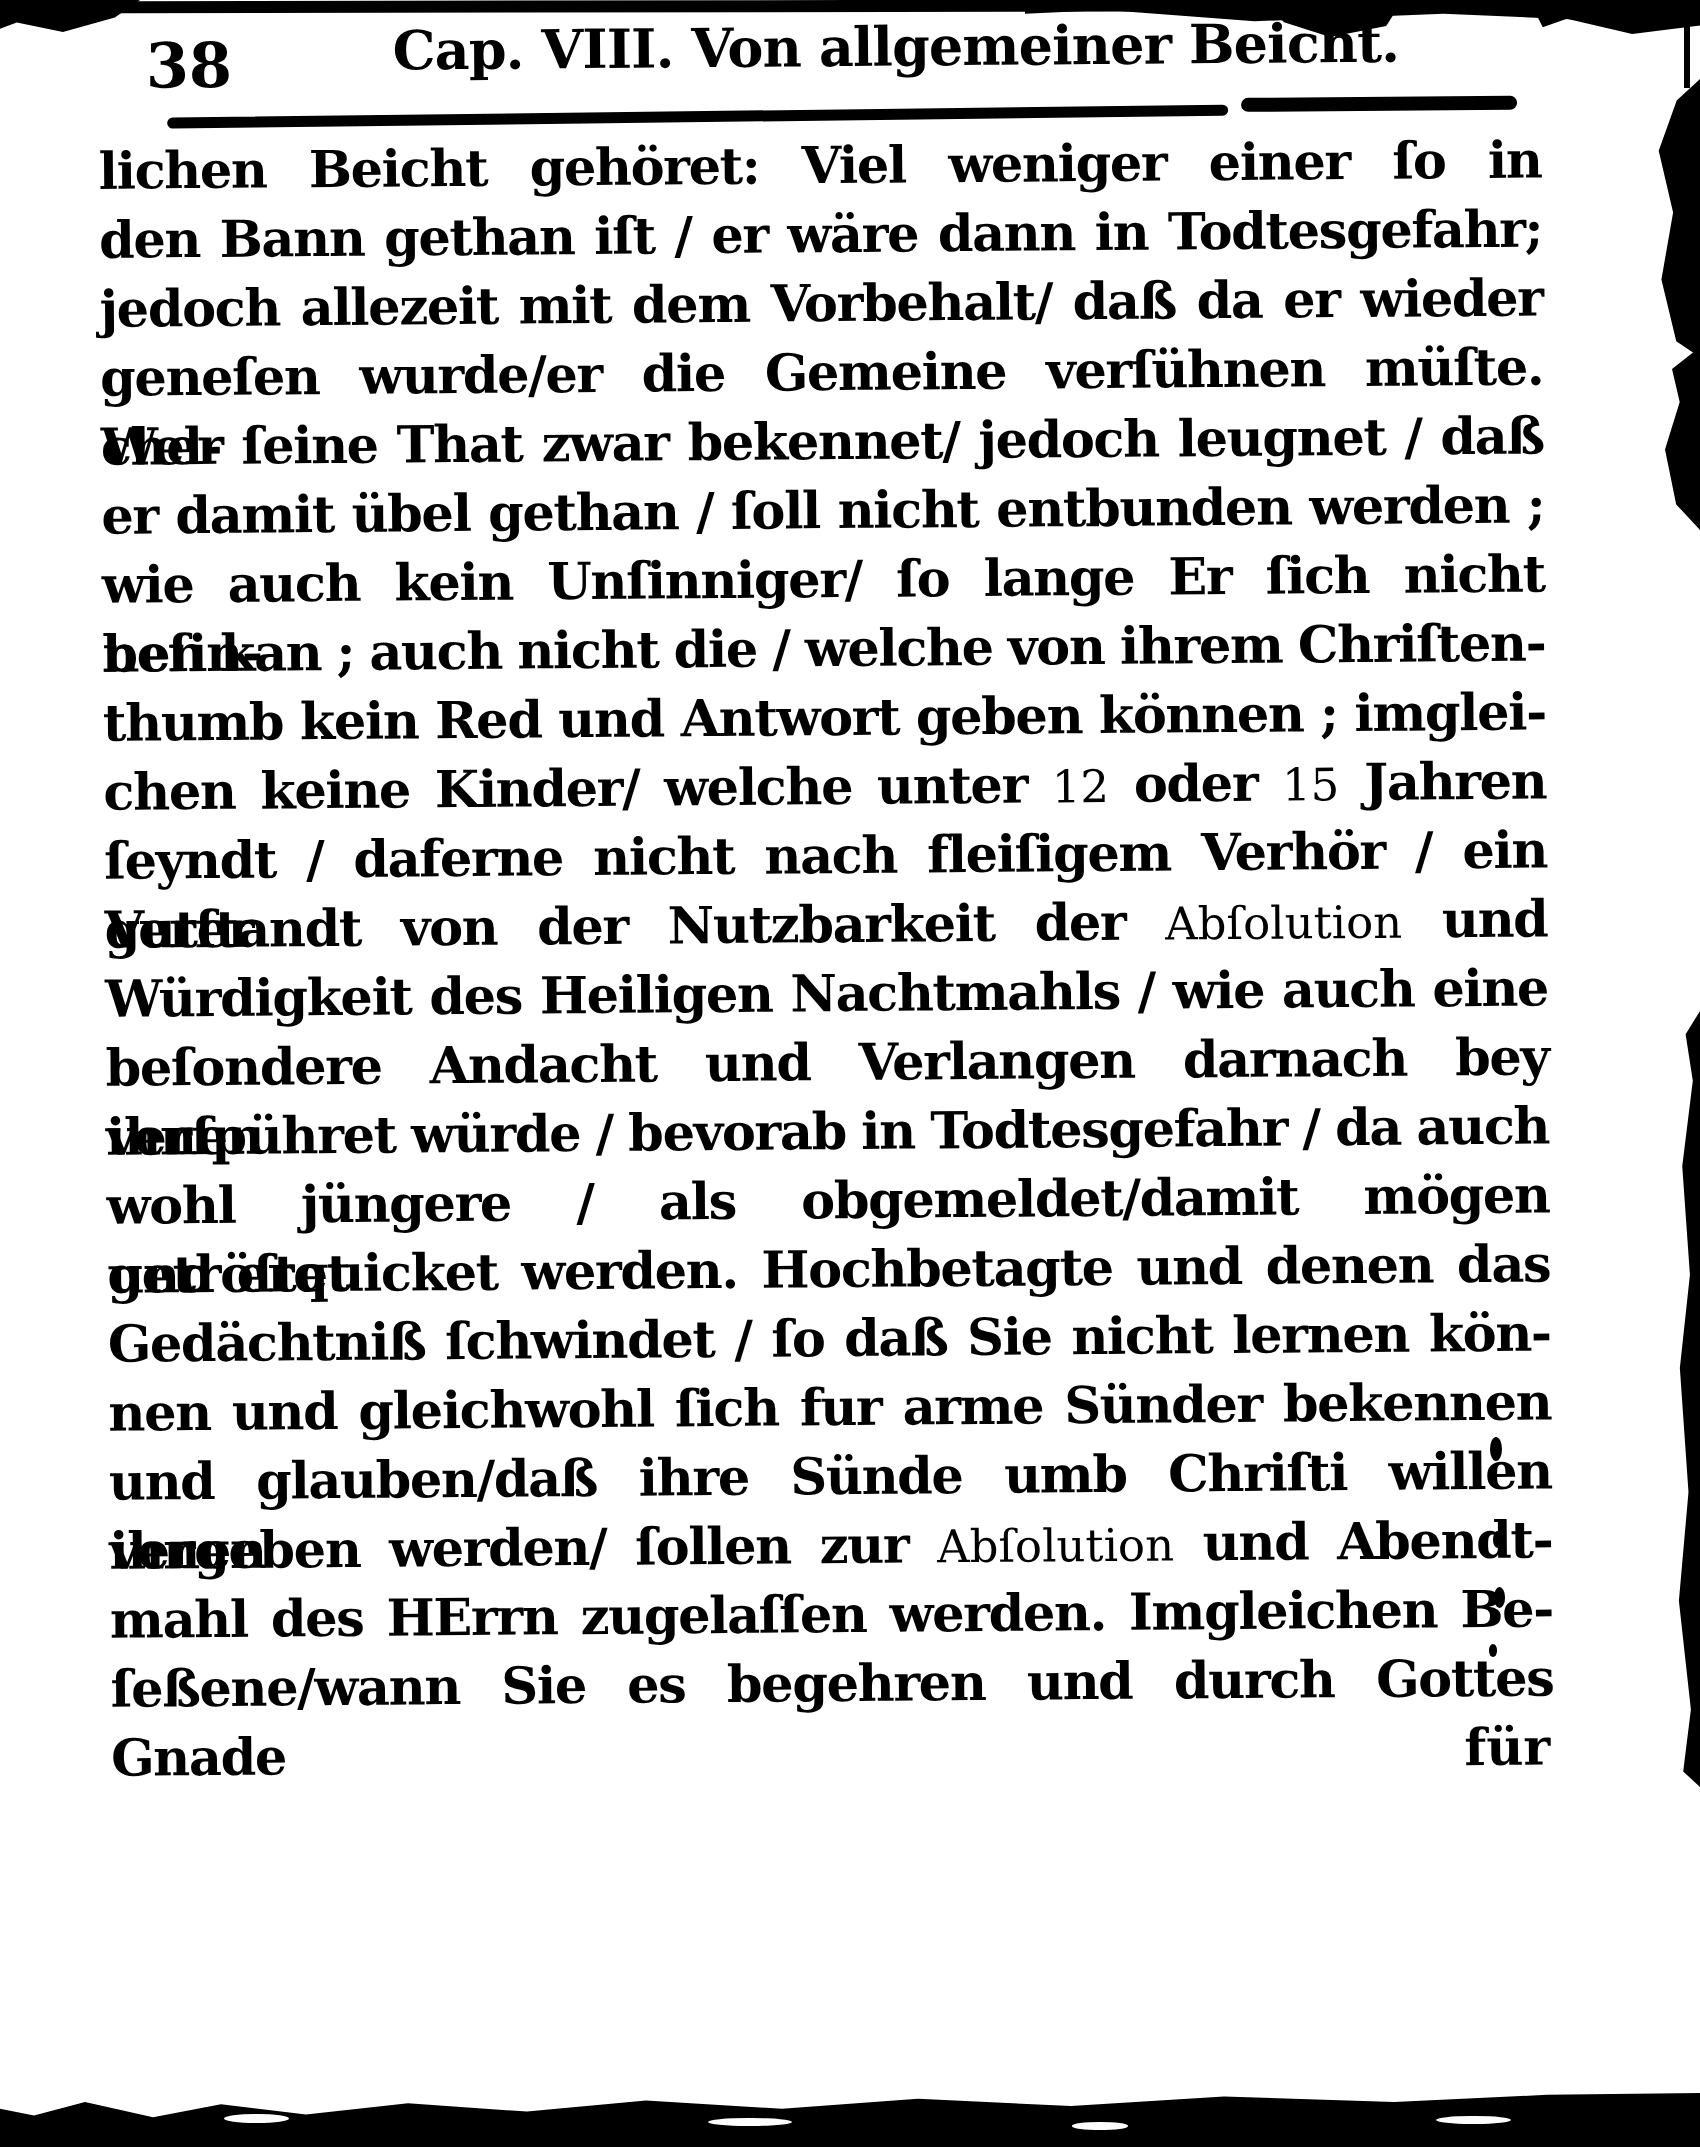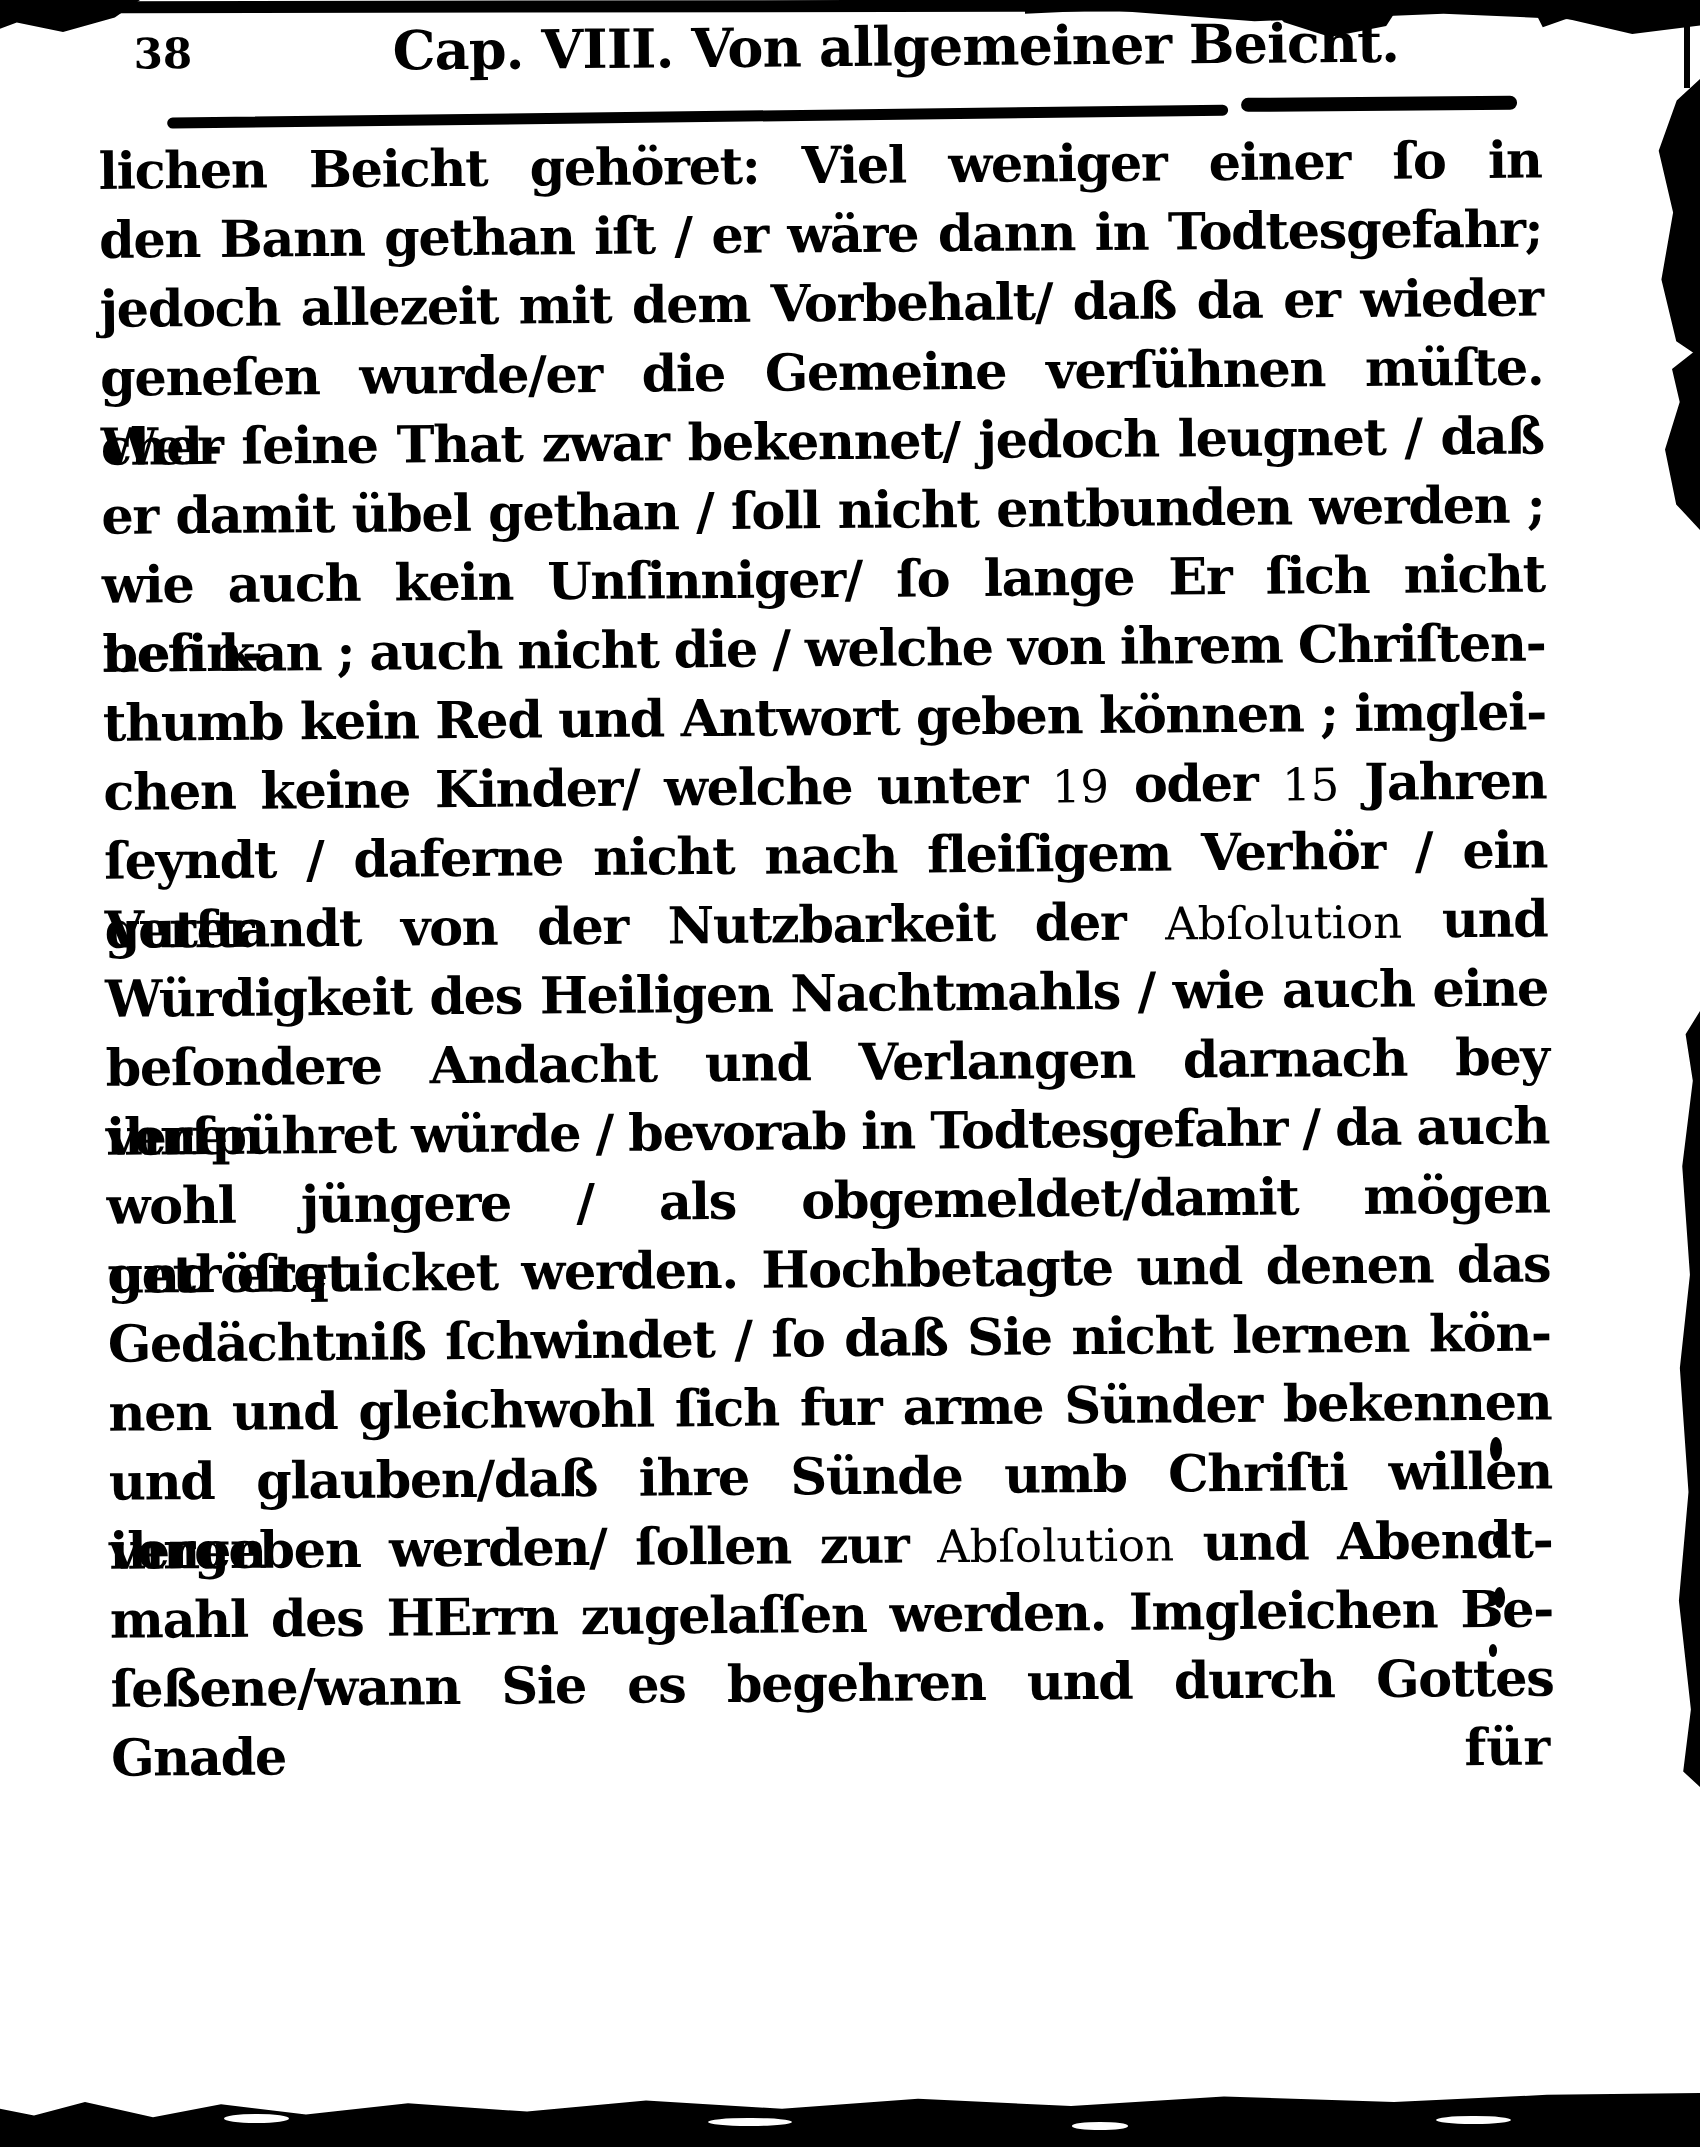--- a/index.html
+++ b/index.html
@@ -14,22 +14,22 @@
   .ink { position: absolute; background: #000000; }
 
   
   #content {
     position: absolute; inset: 0;
     transform: rotate(-0.45deg);
     transform-origin: 50% 40%;
   }
 
   #page-number {
-    position: absolute; left: 140px; top: 24px;
-    font-size: 42px; font-weight: 700;
+    position: absolute; left: 152px; top: 24px;
+    font-size: 62px; font-weight: 700;
   }
   #chapter-title {
     position: absolute; left: 399px; top: 15px;
     font-size: 54px; font-weight: 700;
     letter-spacing: -0.9px; white-space: nowrap;
   }
 
   #rule1 { left: 173px; top: 110px; width: 1061px; height: 11.2px;
            border-radius: 7.5px; transform: rotate(-0.25deg); }
   #rule2 { left: 1247px; top: 101px; width: 276px; height: 14px;
@@ -101,21 +101,21 @@
     <div id="lines">
         <div class="line"><span>lichen Beicht gehöret: Viel weniger einer ſo in</span></div>
         <div class="line"><span>den Bann gethan iſt / er wäre dann in Todtesgefahr;</span></div>
         <div class="line"><span>jedoch allezeit mit dem Vorbehalt/ daß da er wieder</span></div>
         <div class="line"><span>geneſen wurde/er die Gemeine verſühnen müſte. Wel-</span></div>
         <div class="line"><span>cher ſeine That zwar bekennet/ jedoch leugnet / daß</span></div>
         <div class="line"><span>er damit übel gethan / ſoll nicht entbunden werden ;</span></div>
         <div class="line"><span>wie auch kein Unſinniger/ ſo lange Er ſich nicht beſin-</span></div>
         <div class="line"><span>nen kan ; auch nicht die / welche von ihrem Chriſten-</span></div>
         <div class="line"><span>thumb kein Red und Antwort geben können ; imglei-</span></div>
-        <div class="line"><span>chen keine Kinder/ welche unter </span><span class="antiqua">19</span><span> oder </span><span class="antiqua">15</span><span> Jahren</span></div>
+        <div class="line"><span>chen keine Kinder/ welche unter </span><span class="antiqua">12</span><span> oder </span><span class="antiqua">15</span><span> Jahren</span></div>
         <div class="line"><span>ſeyndt / daferne nicht nach fleiſigem Verhör / ein guter</span></div>
         <div class="line"><span>Verſtandt von der Nutzbarkeit der </span><span class="antiqua">Abſolution</span><span> und</span></div>
         <div class="line"><span>Würdigkeit des Heiligen Nachtmahls / wie auch eine</span></div>
         <div class="line"><span>beſondere Andacht und Verlangen darnach bey ihnen</span></div>
         <div class="line"><span>verſpühret würde / bevorab in Todtesgefahr / da auch</span></div>
         <div class="line"><span>wohl jüngere / als obgemeldet/damit mögen getröſtet</span></div>
         <div class="line"><span>und erquicket werden. Hochbetagte und denen das</span></div>
         <div class="line"><span>Gedächtniß ſchwindet / ſo daß Sie nicht lernen kön-</span></div>
         <div class="line"><span>nen und gleichwohl ſich fur arme Sünder bekennen</span></div>
         <div class="line"><span>und glauben/daß ihre Sünde umb Chriſti willen ihnen</span></div>

